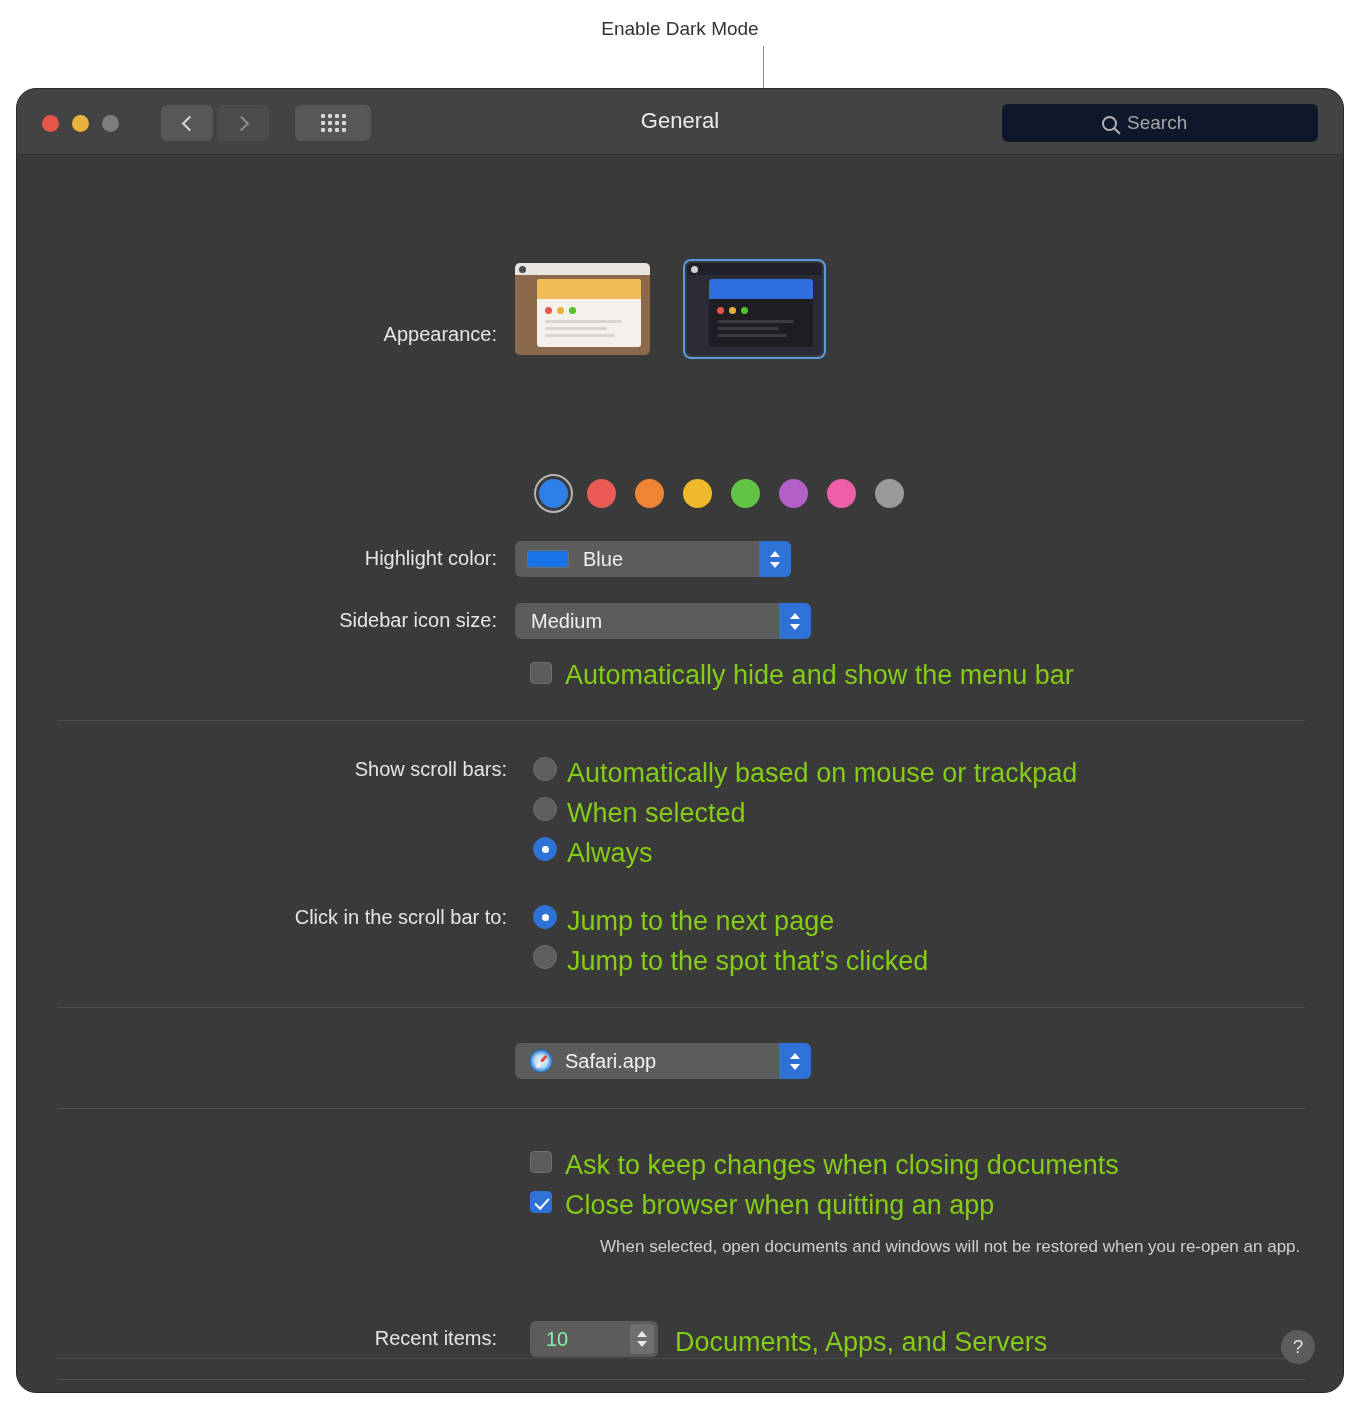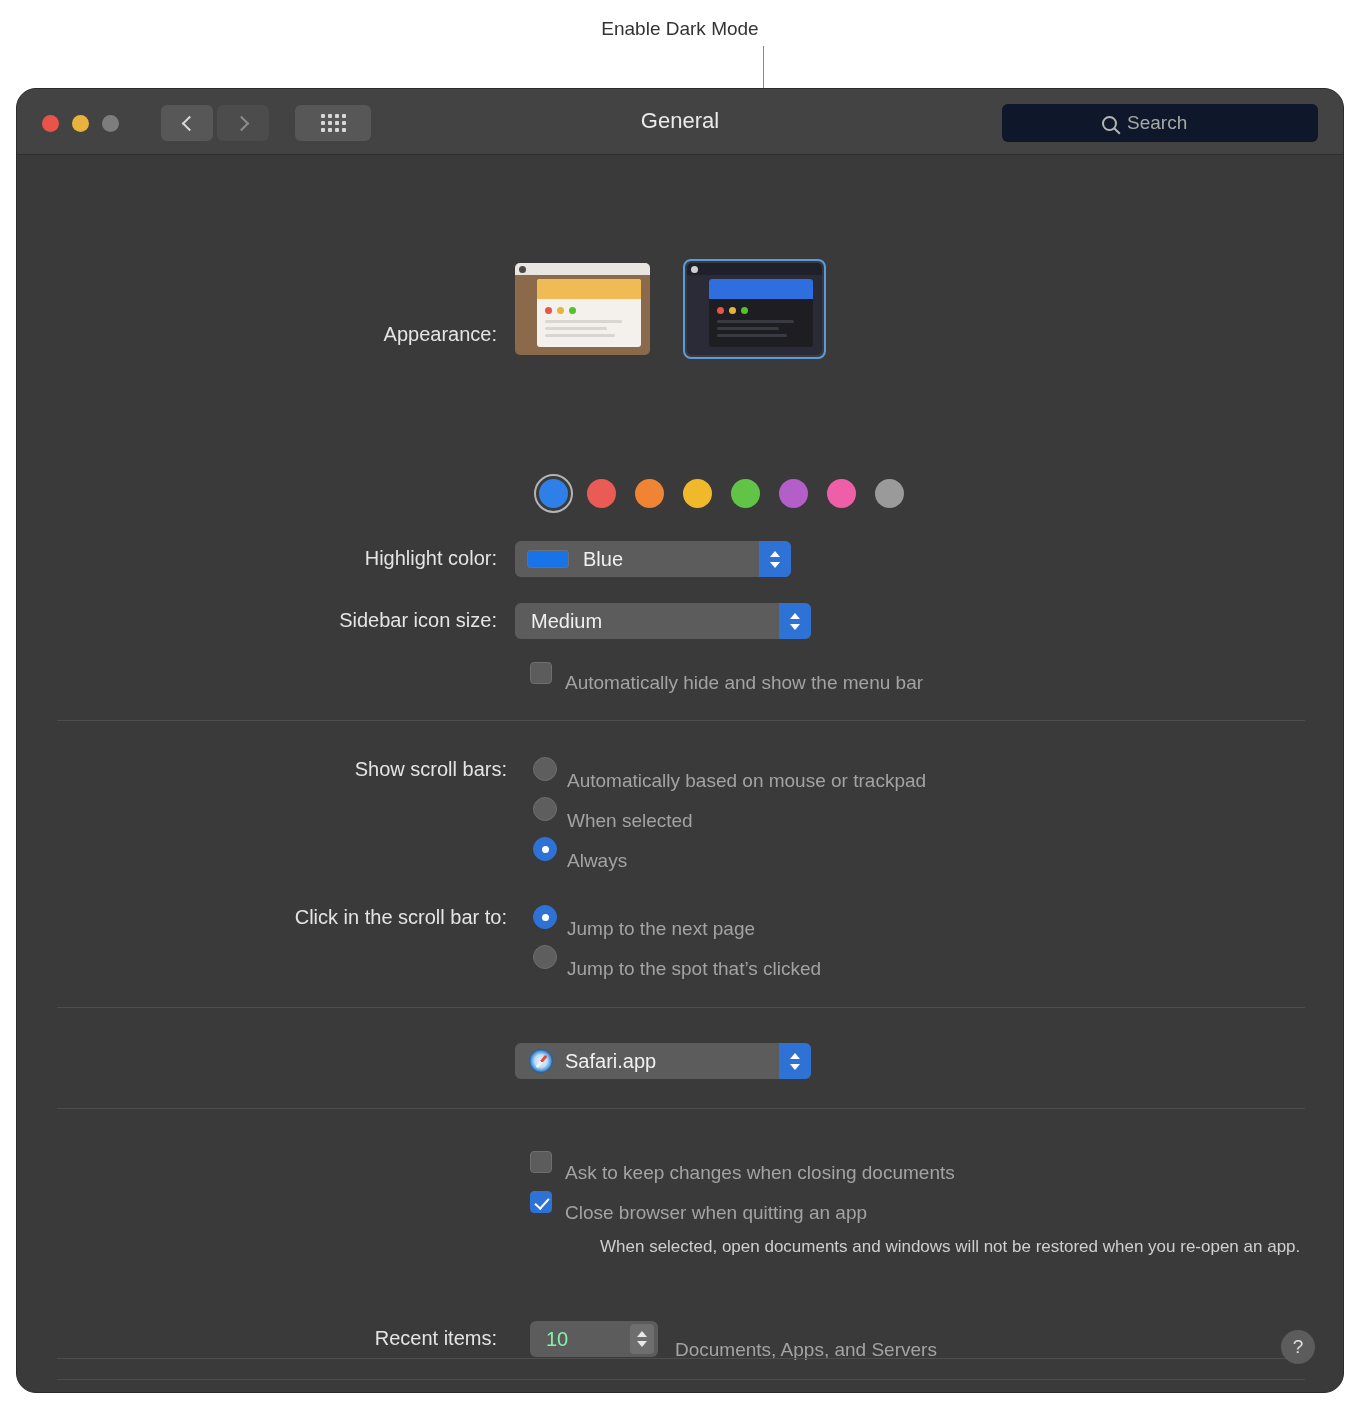--- a/index.html
+++ b/index.html
@@ -303,24 +303,23 @@
     content: "";
     position: absolute;
     left: 8px; top: 8px;
     width: 7px; height: 7px;
     border-radius: 50%;
     background: #fff;
   }
 
   .ctl-text {
     position: absolute;
-    font-size: 19px;
-    color: #a3a3a3;
+    font-size: 27px;
+    color: #84cc16;
     white-space: nowrap;
-    margin-top: 12px;
   }
   .sub-text {
     position: absolute;
     font-size: 17px;
     color: #cfcfcf;
     line-height: 1.45;
     width: 720px;
   }
 
   

